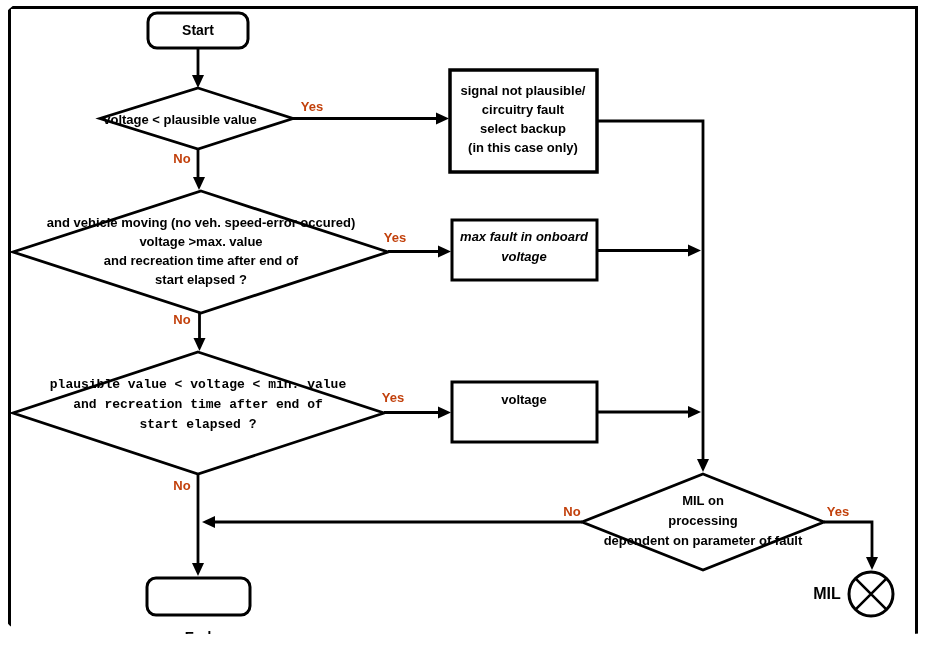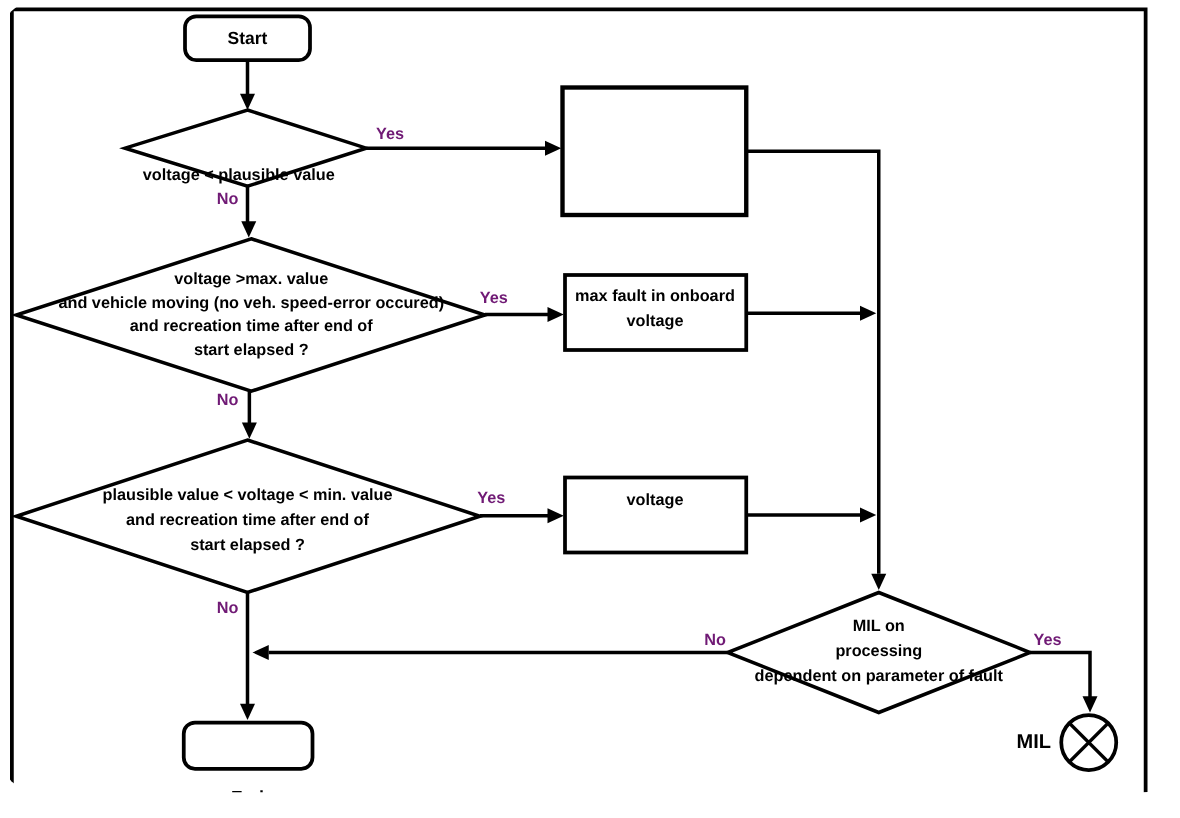--- a/index.html
+++ b/index.html
@@ -4,21 +4,21 @@
 <style>
   html,body{margin:0;padding:0;background:#ffffff;}
   .stage{position:relative;width:944px;height:634px;background:#ffffff;overflow:hidden;
          font-family:"Liberation Sans",sans-serif;color:#000;border-radius:31px;}
   .stage svg{position:absolute;left:0;top:0;}
   .txt{position:absolute;transform:translateX(-50%);text-align:center;
        font-weight:bold;font-size:13px;white-space:nowrap;color:#000;}
   .lh19 div{line-height:19px;}
   .lh20 div{line-height:20px;}
   .edge{position:absolute;transform:translateX(-50%);font-weight:bold;font-size:13px;
-        line-height:18px;white-space:nowrap;color:#701a75;}
+        line-height:18px;white-space:nowrap;color:#c2410c;}
   .node-lbl{position:absolute;transform:translateX(-50%);font-weight:bold;font-size:14px;
         line-height:17px;white-space:nowrap;color:#000;}
   .mil-lbl{position:absolute;transform:translateX(-50%);font-weight:bold;font-size:16px;
         line-height:24px;white-space:nowrap;color:#000;}
 </style>
 </head>
 <body>
 
 <div class="stage">
 
@@ -79,38 +79,44 @@
     <polygon points="872,570 866,557 878,557" fill="#000"></polygon>
 
     <circle cx="871" cy="594" r="22" fill="#fff" stroke="#000" stroke-width="3"></circle>
     <path d="M855.4,578.4 L886.6,609.6 M886.6,578.4 L855.4,609.6" stroke="#000" stroke-width="2.6"></path>
 
     <rect x="147" y="578" width="103" height="37" rx="9" fill="#fff" stroke="#000" stroke-width="3"></rect>
   </svg>
 
   <div class="node-lbl" style="left:198px;top:22px;">Start</div>
 
-  <div class="txt lh19" style="left:191px;top:110px;margin-top:20px;">
+  <div class="txt lh19" style="left:180px;top:110px;">
     <div>voltage &lt; plausible value</div>
   </div>
 
+  <div class="txt lh19" style="left:523px;top:81px;">
+    <div>signal not plausible/</div>
+    <div>circuitry fault</div>
+    <div>select backup</div>
+    <div>(in this case only)</div>
+  </div>
 
   <div class="txt lh19" style="left:201px;top:213px;">
+    <div>and vehicle moving (no veh. speed-error occured)</div>
     <div>voltage &gt;max. value</div>
-    <div>and vehicle moving (no veh. speed-error occured)</div>
     <div>and recreation time after end of</div>
     <div>start elapsed ?</div>
   </div>
 
-  <div class="txt lh20" style="left:524px;top:227px;">
+  <div class="txt lh20" style="left:524px;top:227px;font-style:italic;">
     <div>max fault in onboard</div>
     <div>voltage</div>
   </div>
 
-  <div class="txt lh20" style="left:198px;top:386px;">
+  <div class="txt lh20" style="left:198px;top:375px;font-family:Liberation Mono, monospace;">
     <div>plausible value &lt; voltage &lt; min. value</div>
     <div>and recreation time after end of</div>
     <div>start elapsed ?</div>
   </div>
 
   <div class="txt lh20" style="left:524px;top:390px;">
     <div>voltage</div>
   </div>
 
   <div class="txt lh20" style="left:703px;top:491px;">

